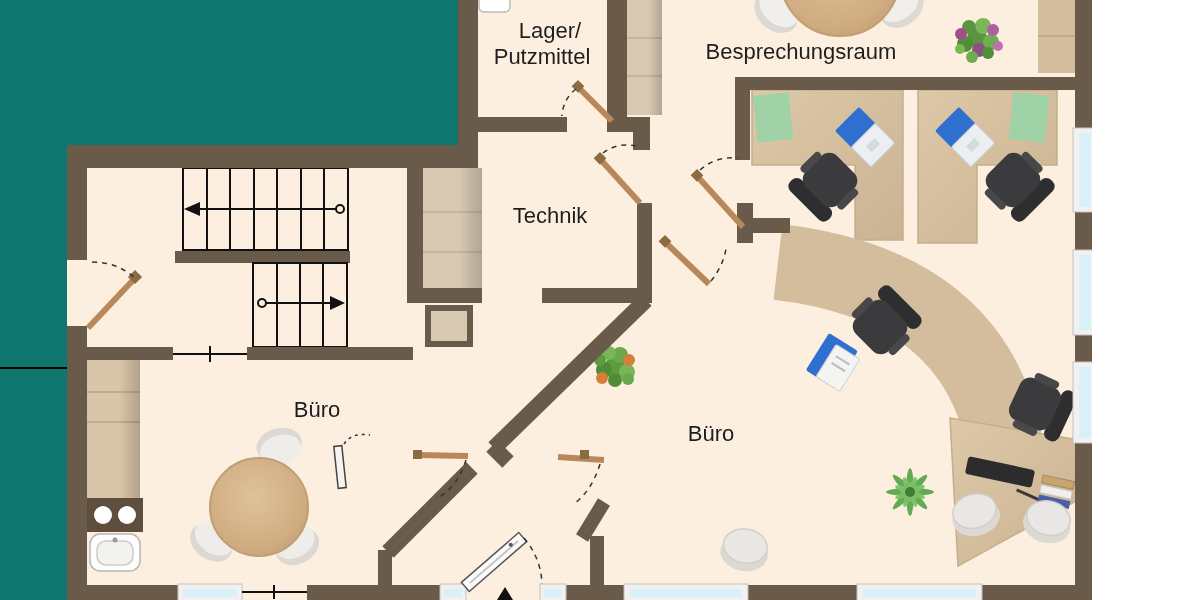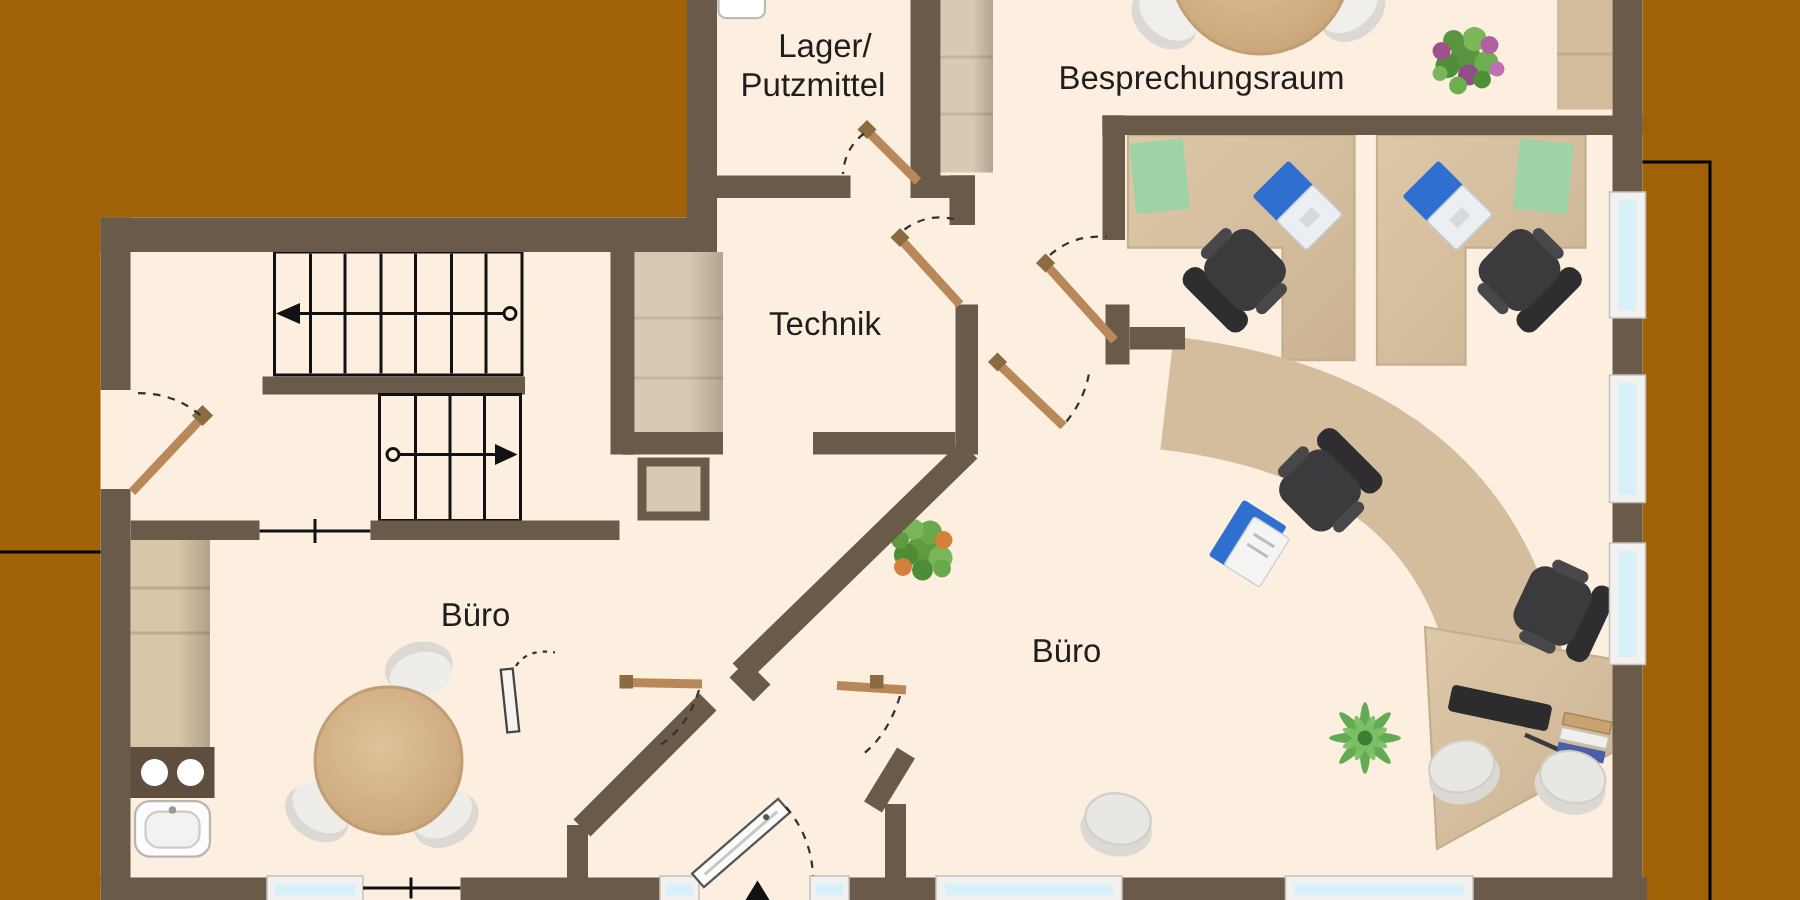--- a/index.html
+++ b/index.html
@@ -1,17 +1,17 @@
 <!DOCTYPE html>
 <html><head>
 <meta charset="utf-8">
 <style>
   html,body{margin:0;padding:0;background:#ffffff;}
   .canvas{
-    position:relative;width:1200px;height:600px;background:#a16207;overflow:hidden;
+    position:relative;width:1092px;height:600px;background:#0f766e;overflow:hidden;
     font-family:"Liberation Sans", sans-serif;
   }
   .canvas svg{position:absolute;left:0;top:0;}
   text.room-label{
     font-family:"Liberation Sans", sans-serif;
     font-size:22px;fill:#1e1e1e;
   }
 </style>
 </head>
 <body>

